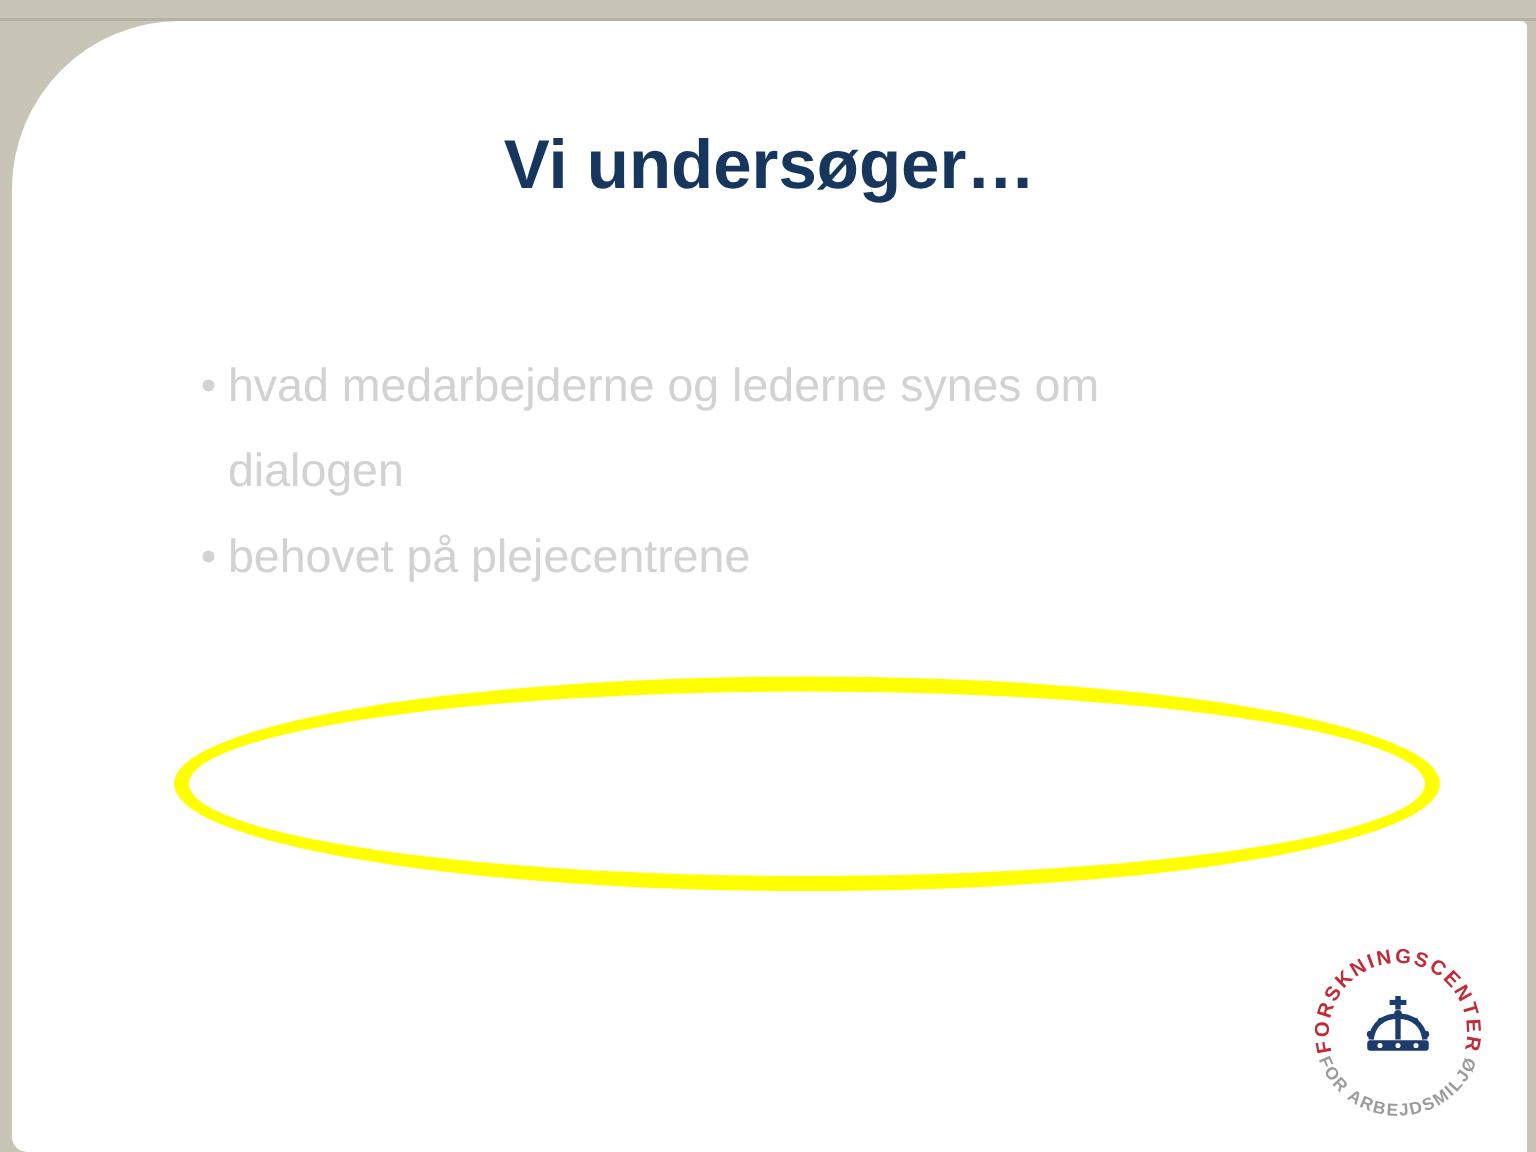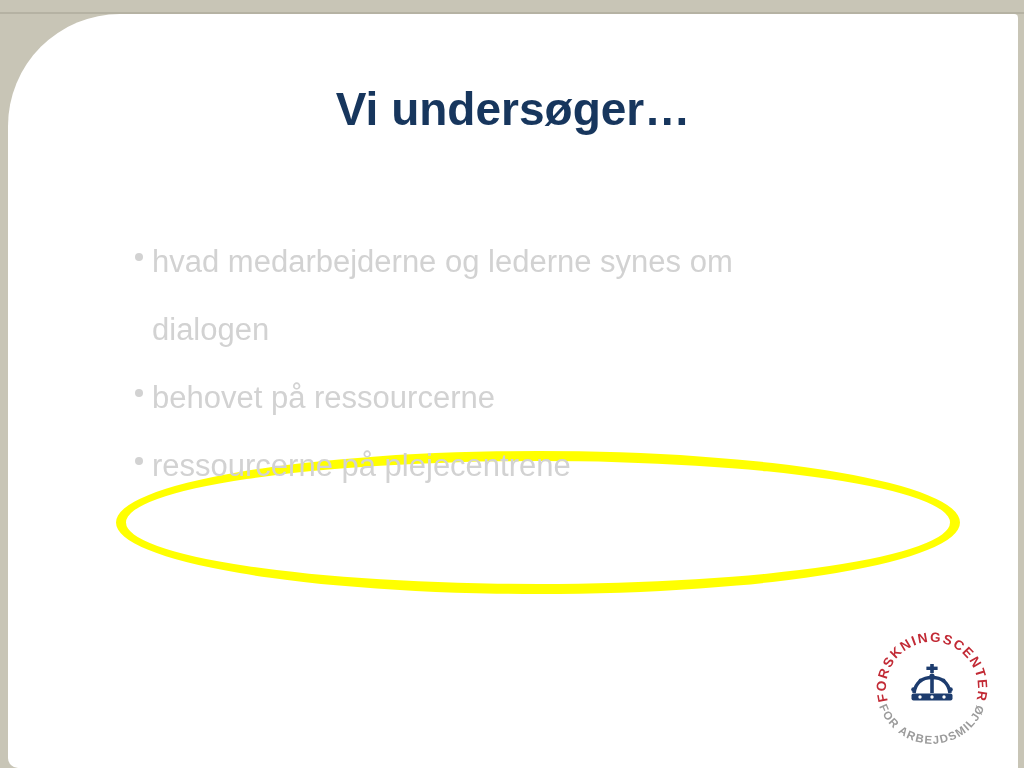--- a/index.html
+++ b/index.html
@@ -11,21 +11,21 @@
   body{font-family:"Liberation Sans",sans-serif;}
   .stage{position:relative;width:1024px;height:768px;background:var(--beige);overflow:hidden;}
   .top-edge{position:absolute;left:0;top:12px;width:100%;height:2px;background:var(--edge);}
   .slide-white{position:absolute;left:8px;top:14px;right:6px;bottom:0;background:#ffffff;
     border-top-left-radius:112px;border-top-right-radius:4px;border-bottom-left-radius:10px;}
   .slide-title{position:absolute;left:8px;right:6px;top:82px;margin:0;text-align:center;
     font-size:46px;font-weight:bold;color:var(--navy);letter-spacing:0;}
   .highlight-ellipse{position:absolute;left:116px;top:451px;width:824px;height:123px;
     border:10px solid var(--yellow);border-radius:50%;z-index:1;}
   ul.bullets{position:absolute;left:135px;top:228px;width:800px;margin:0;padding:0;
-    list-style:none;font-size:31px;line-height:68px;z-index:2;}
+    list-style:none;font-size:31px;line-height:57px;z-index:2;}
   ul.bullets li{position:relative;padding-left:17px;}
   ul.bullets li::before{content:"";position:absolute;left:0;top:25px;width:8px;height:8px;
     border-radius:50%;background:currentColor;}
   li.muted{color:var(--gray);}
   li.emphasis{color:var(--red);}
   .logo{position:absolute;left:866px;top:622px;width:132px;height:132px;z-index:3;}
   .logo text{font-family:"Liberation Sans",sans-serif;font-weight:bold;}
   .logo .arc-top{font-size:13.5px;letter-spacing:1.6px;fill:var(--logo-red);}
   .logo .arc-bottom{font-size:11.5px;letter-spacing:1.3px;fill:var(--logo-gray);}
 </style>
@@ -35,22 +35,21 @@
 <div class="stage">
   <div class="top-edge"></div>
   <div class="slide-white"></div>
 
   <h1 class="slide-title">Vi undersøger…</h1>
 
   <div class="highlight-ellipse"></div>
 
   <ul class="bullets" id="bullet-list">
       <li class="muted">hvad medarbejderne og lederne synes om<br>dialogen</li>
-      <li class="muted">behovet på ressourcerne</li>
-      <li class="muted">ressourcerne på plejecentrene</li>
+      <li class="muted">behovet på plejecentrene</li>
     </ul>
 
   <svg class="logo" viewBox="0 0 132 132" xmlns="http://www.w3.org/2000/svg" aria-hidden="true">
     <defs>
       <path id="arcTop" d="M 26.2,89 A 46,46 0 1 1 105.8,89" fill="none"></path>
       <path id="arcBottom" d="M 10.3,60 A 56,56 0 1 0 121.7,60" fill="none"></path>
     </defs>
     <circle cx="66" cy="66" r="64" fill="#ffffff"></circle>
     <text class="arc-top" text-anchor="middle">
       <textPath href="#arcTop" startOffset="50%">FORSKNINGSCENTER</textPath>

